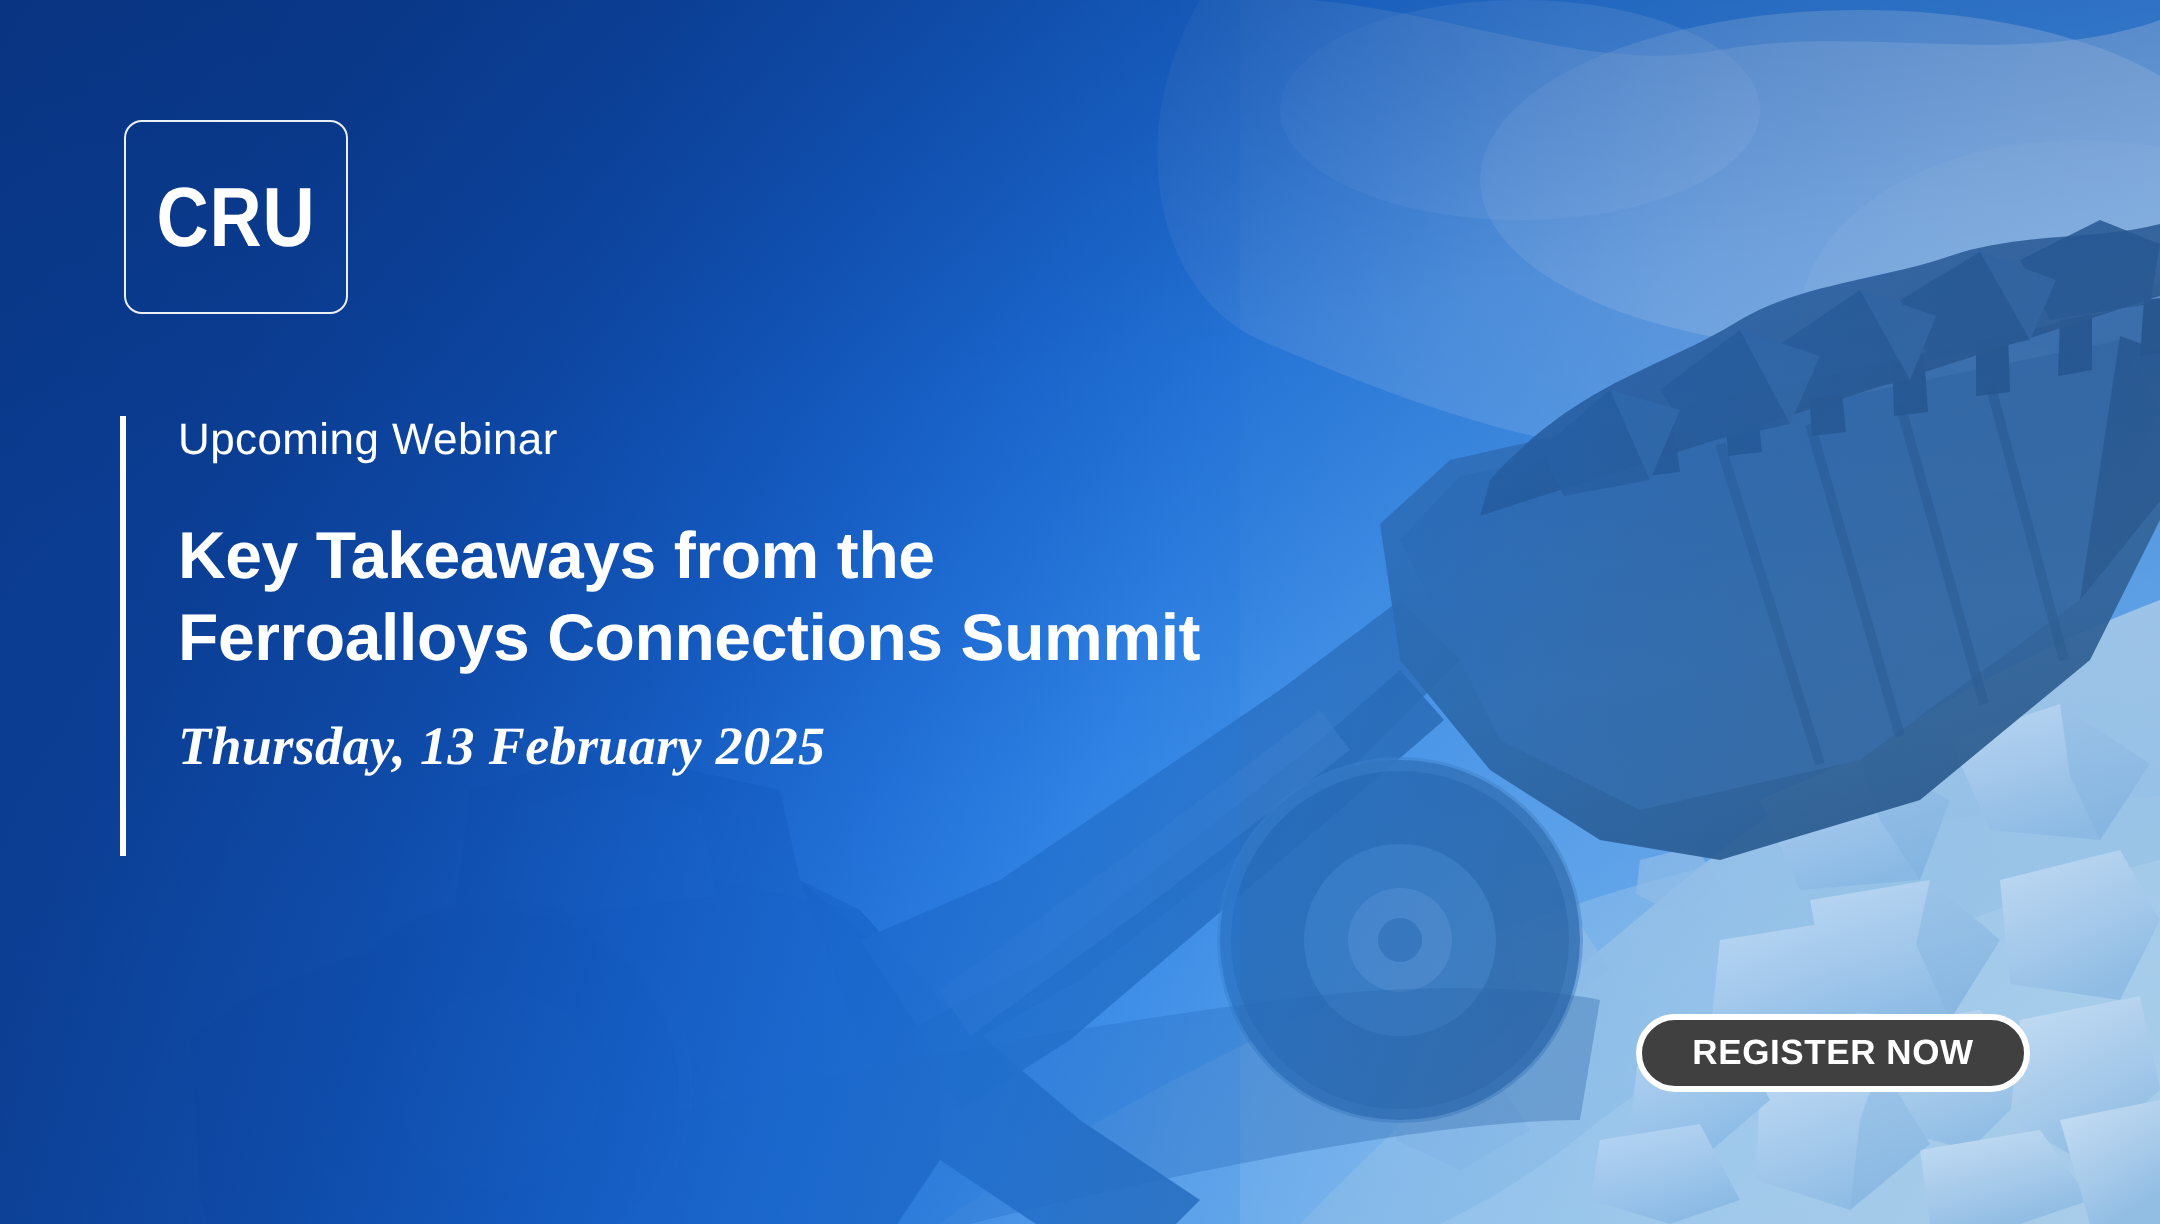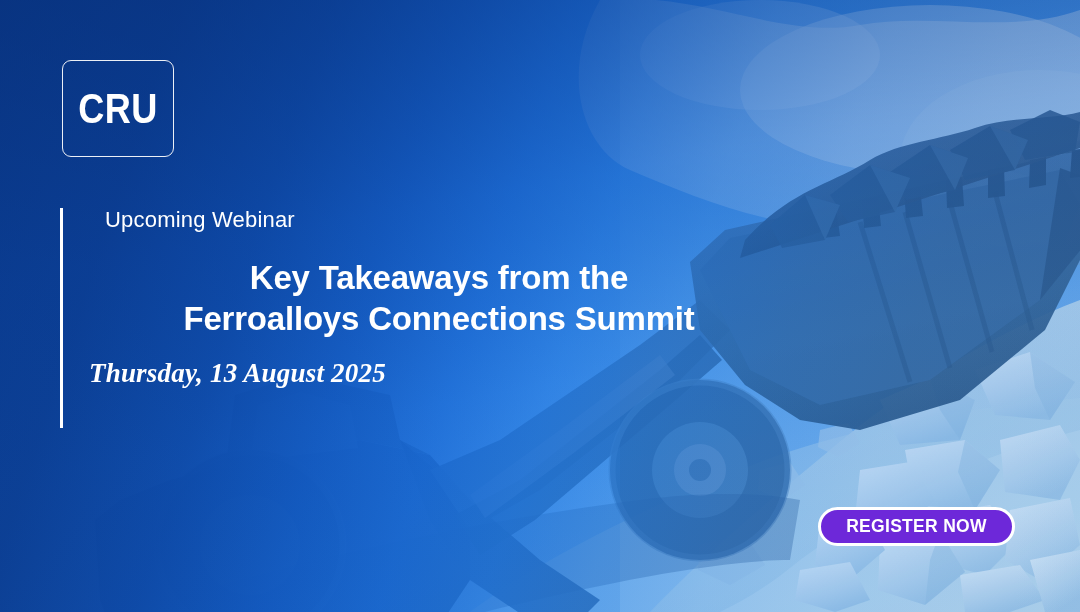--- a/index.html
+++ b/index.html
@@ -103,52 +103,51 @@
     left: 89px;
     top: 208px;
     width: 700px;
   }
   .kicker {
     color: #ffffff;
     font-size: 22px;
     font-weight: 400;
     letter-spacing: 0.2px;
     line-height: 1.1;
-    margin: 0 0 26px 16px;
+    margin: 0 0 26px 0;
   }
   .headline {
     color: #ffffff;
     font-size: 33px;
     font-weight: 700;
     line-height: 1.24;
     letter-spacing: -0.2px;
     margin: 0 0 14px 0;
     white-space: pre-line;
-    text-align: center;
   }
   .dateline, .timeline {
     color: #ffffff;
     font-family: "Liberation Serif", "DejaVu Serif", serif;
     font-style: italic;
     font-weight: 700;
     font-size: 27px;
     line-height: 1.42;
     letter-spacing: 0.2px;
     margin: 0;
   }
 
   
   .cta {
     position: absolute;
     left: 818px;
     top: 507px;
     width: 197px;
     height: 39px;
     box-sizing: border-box;
-    background: #6d28d9;
+    background: #404040;
     border: 3px solid #ffffff;
     border-radius: 20px;
     display: flex;
     align-items: center;
     justify-content: center;
     cursor: pointer;
   }
   .cta-label {
     color: #ffffff;
     font-size: 17.5px;
@@ -322,20 +321,20 @@
   <div class="logo">
     <div class="logo-text">CRU</div>
   </div>
 
   <div class="rule"></div>
 
   <div class="textblock">
     <p class="kicker">Upcoming Webinar</p>
     <h1 class="headline">Key Takeaways from the
 Ferroalloys Connections Summit</h1>
-    <p class="dateline">Thursday, 13 August 2025</p>
+    <p class="dateline">Thursday, 13 February 2025</p>
   </div>
 
   <div class="cta">
     <span class="cta-label">REGISTER NOW</span>
   </div>
 
 </div>
 
 </body></html>

